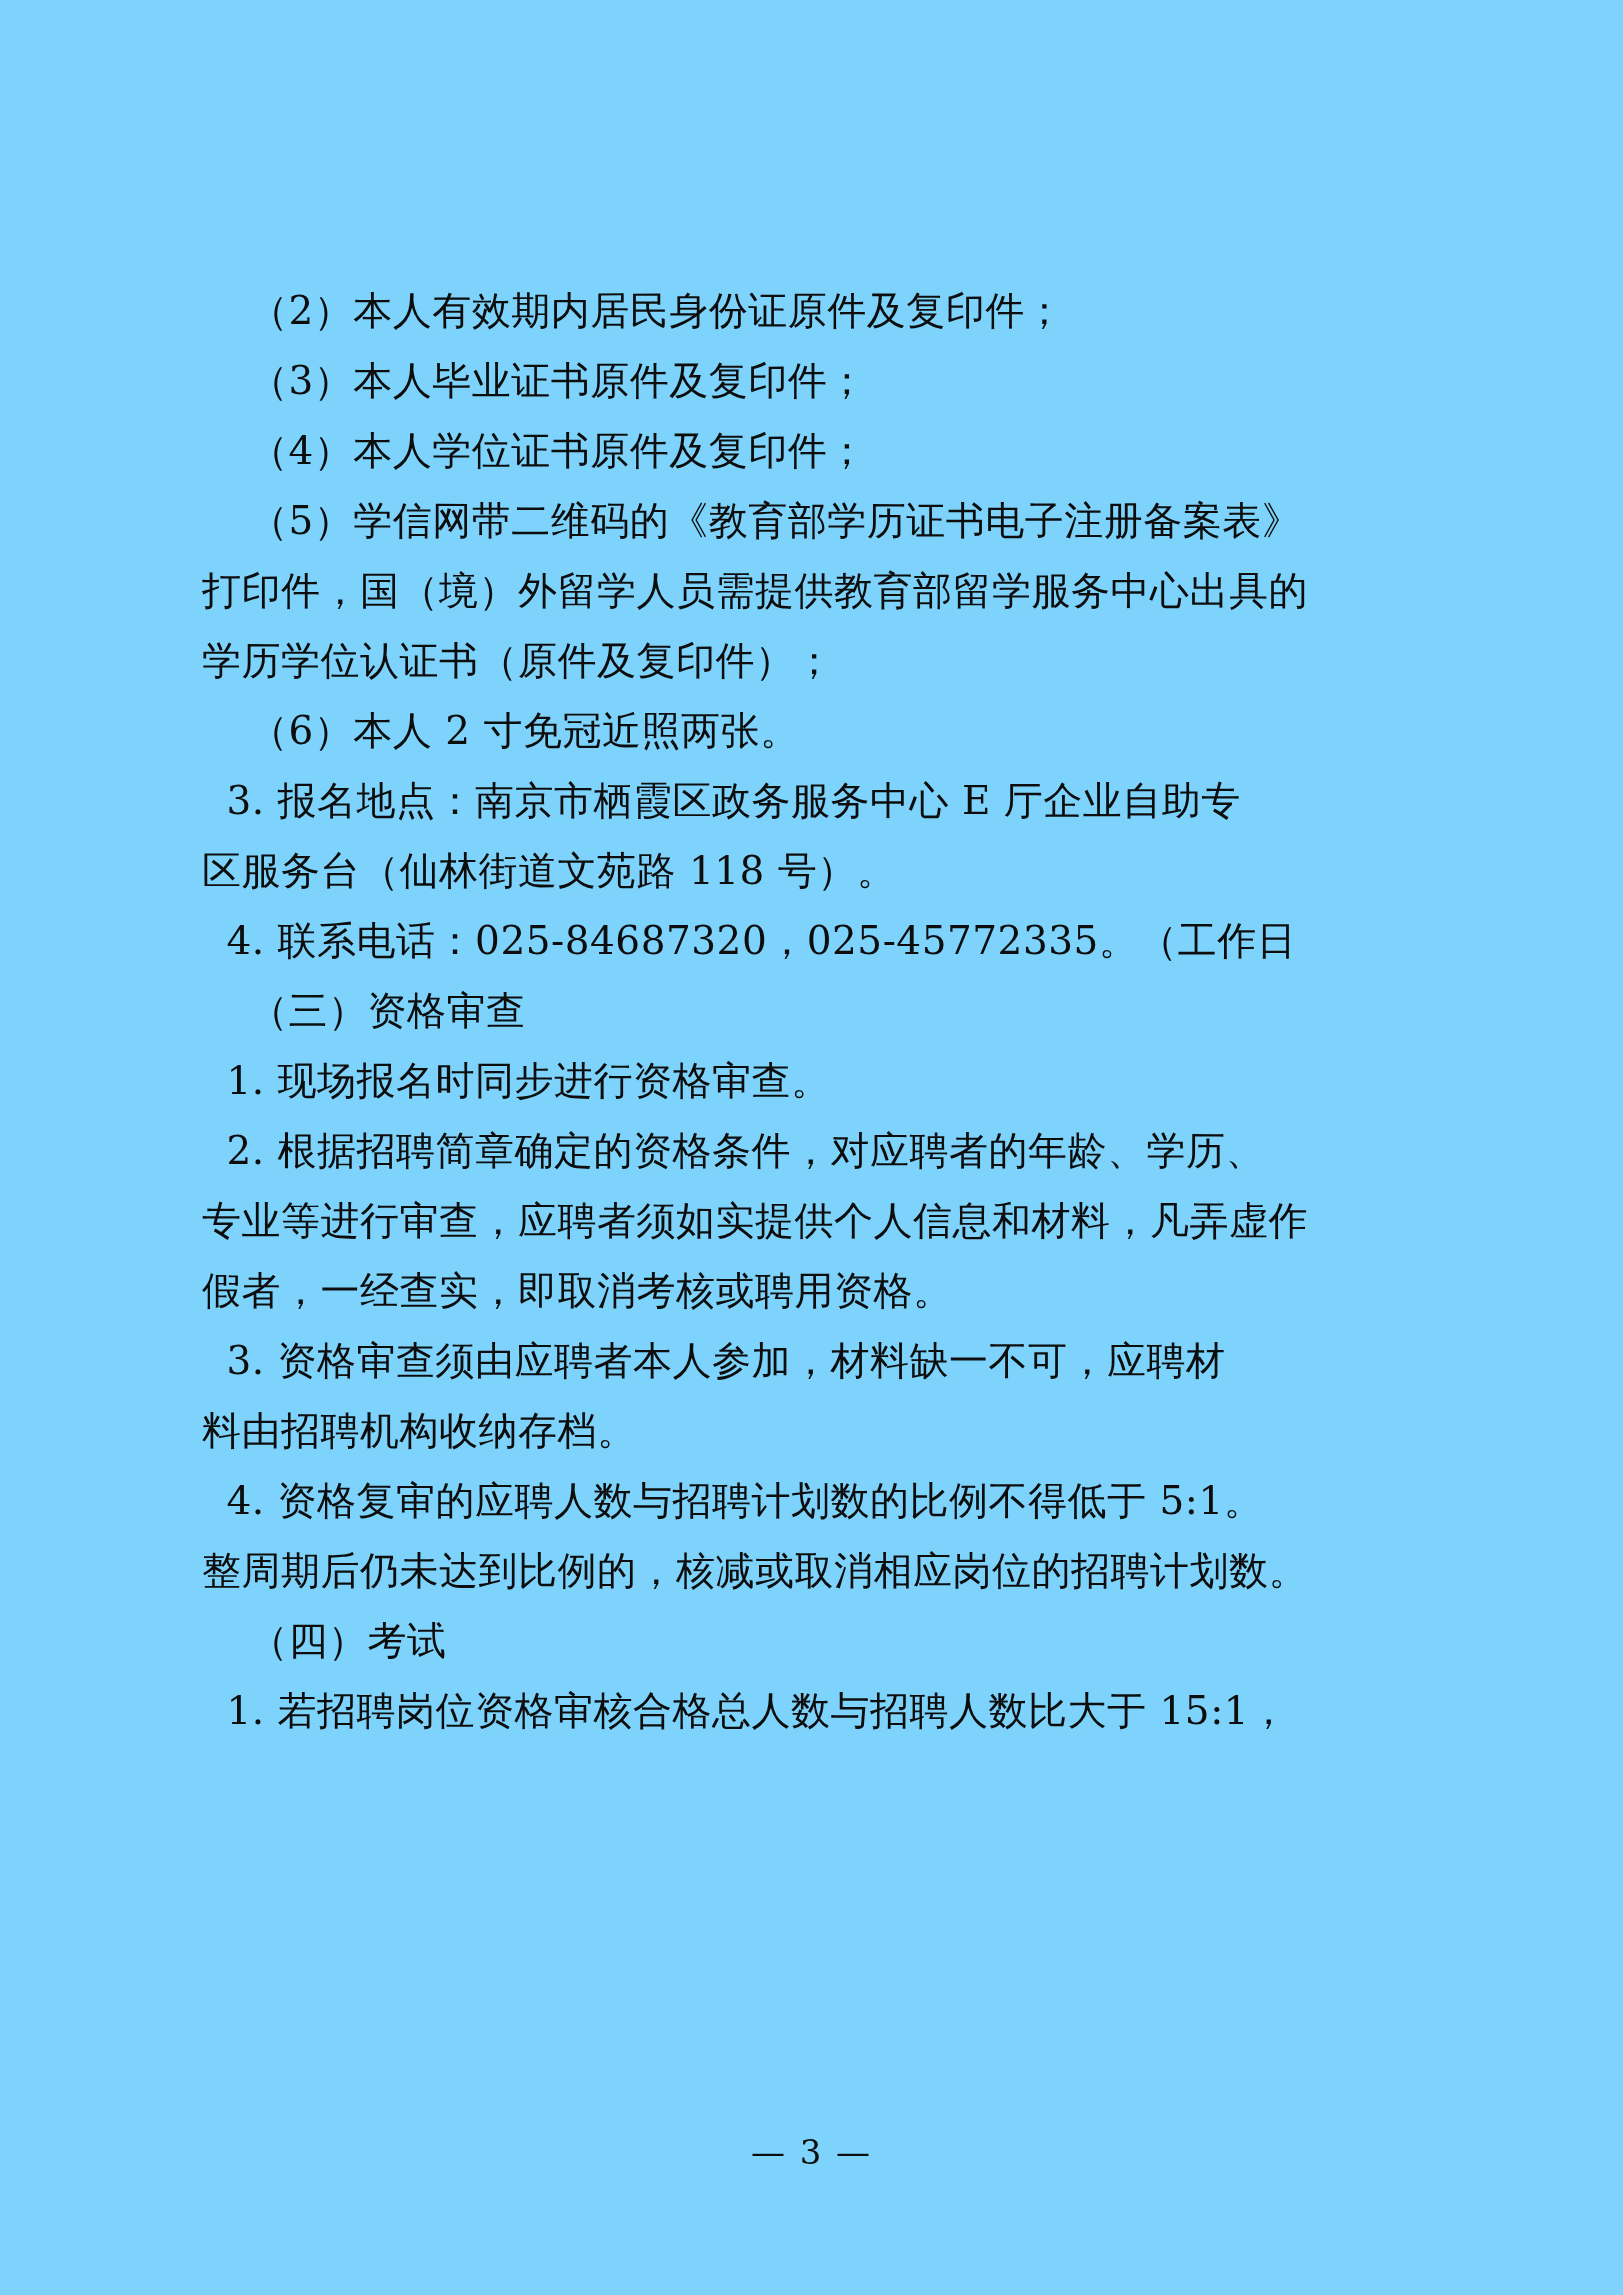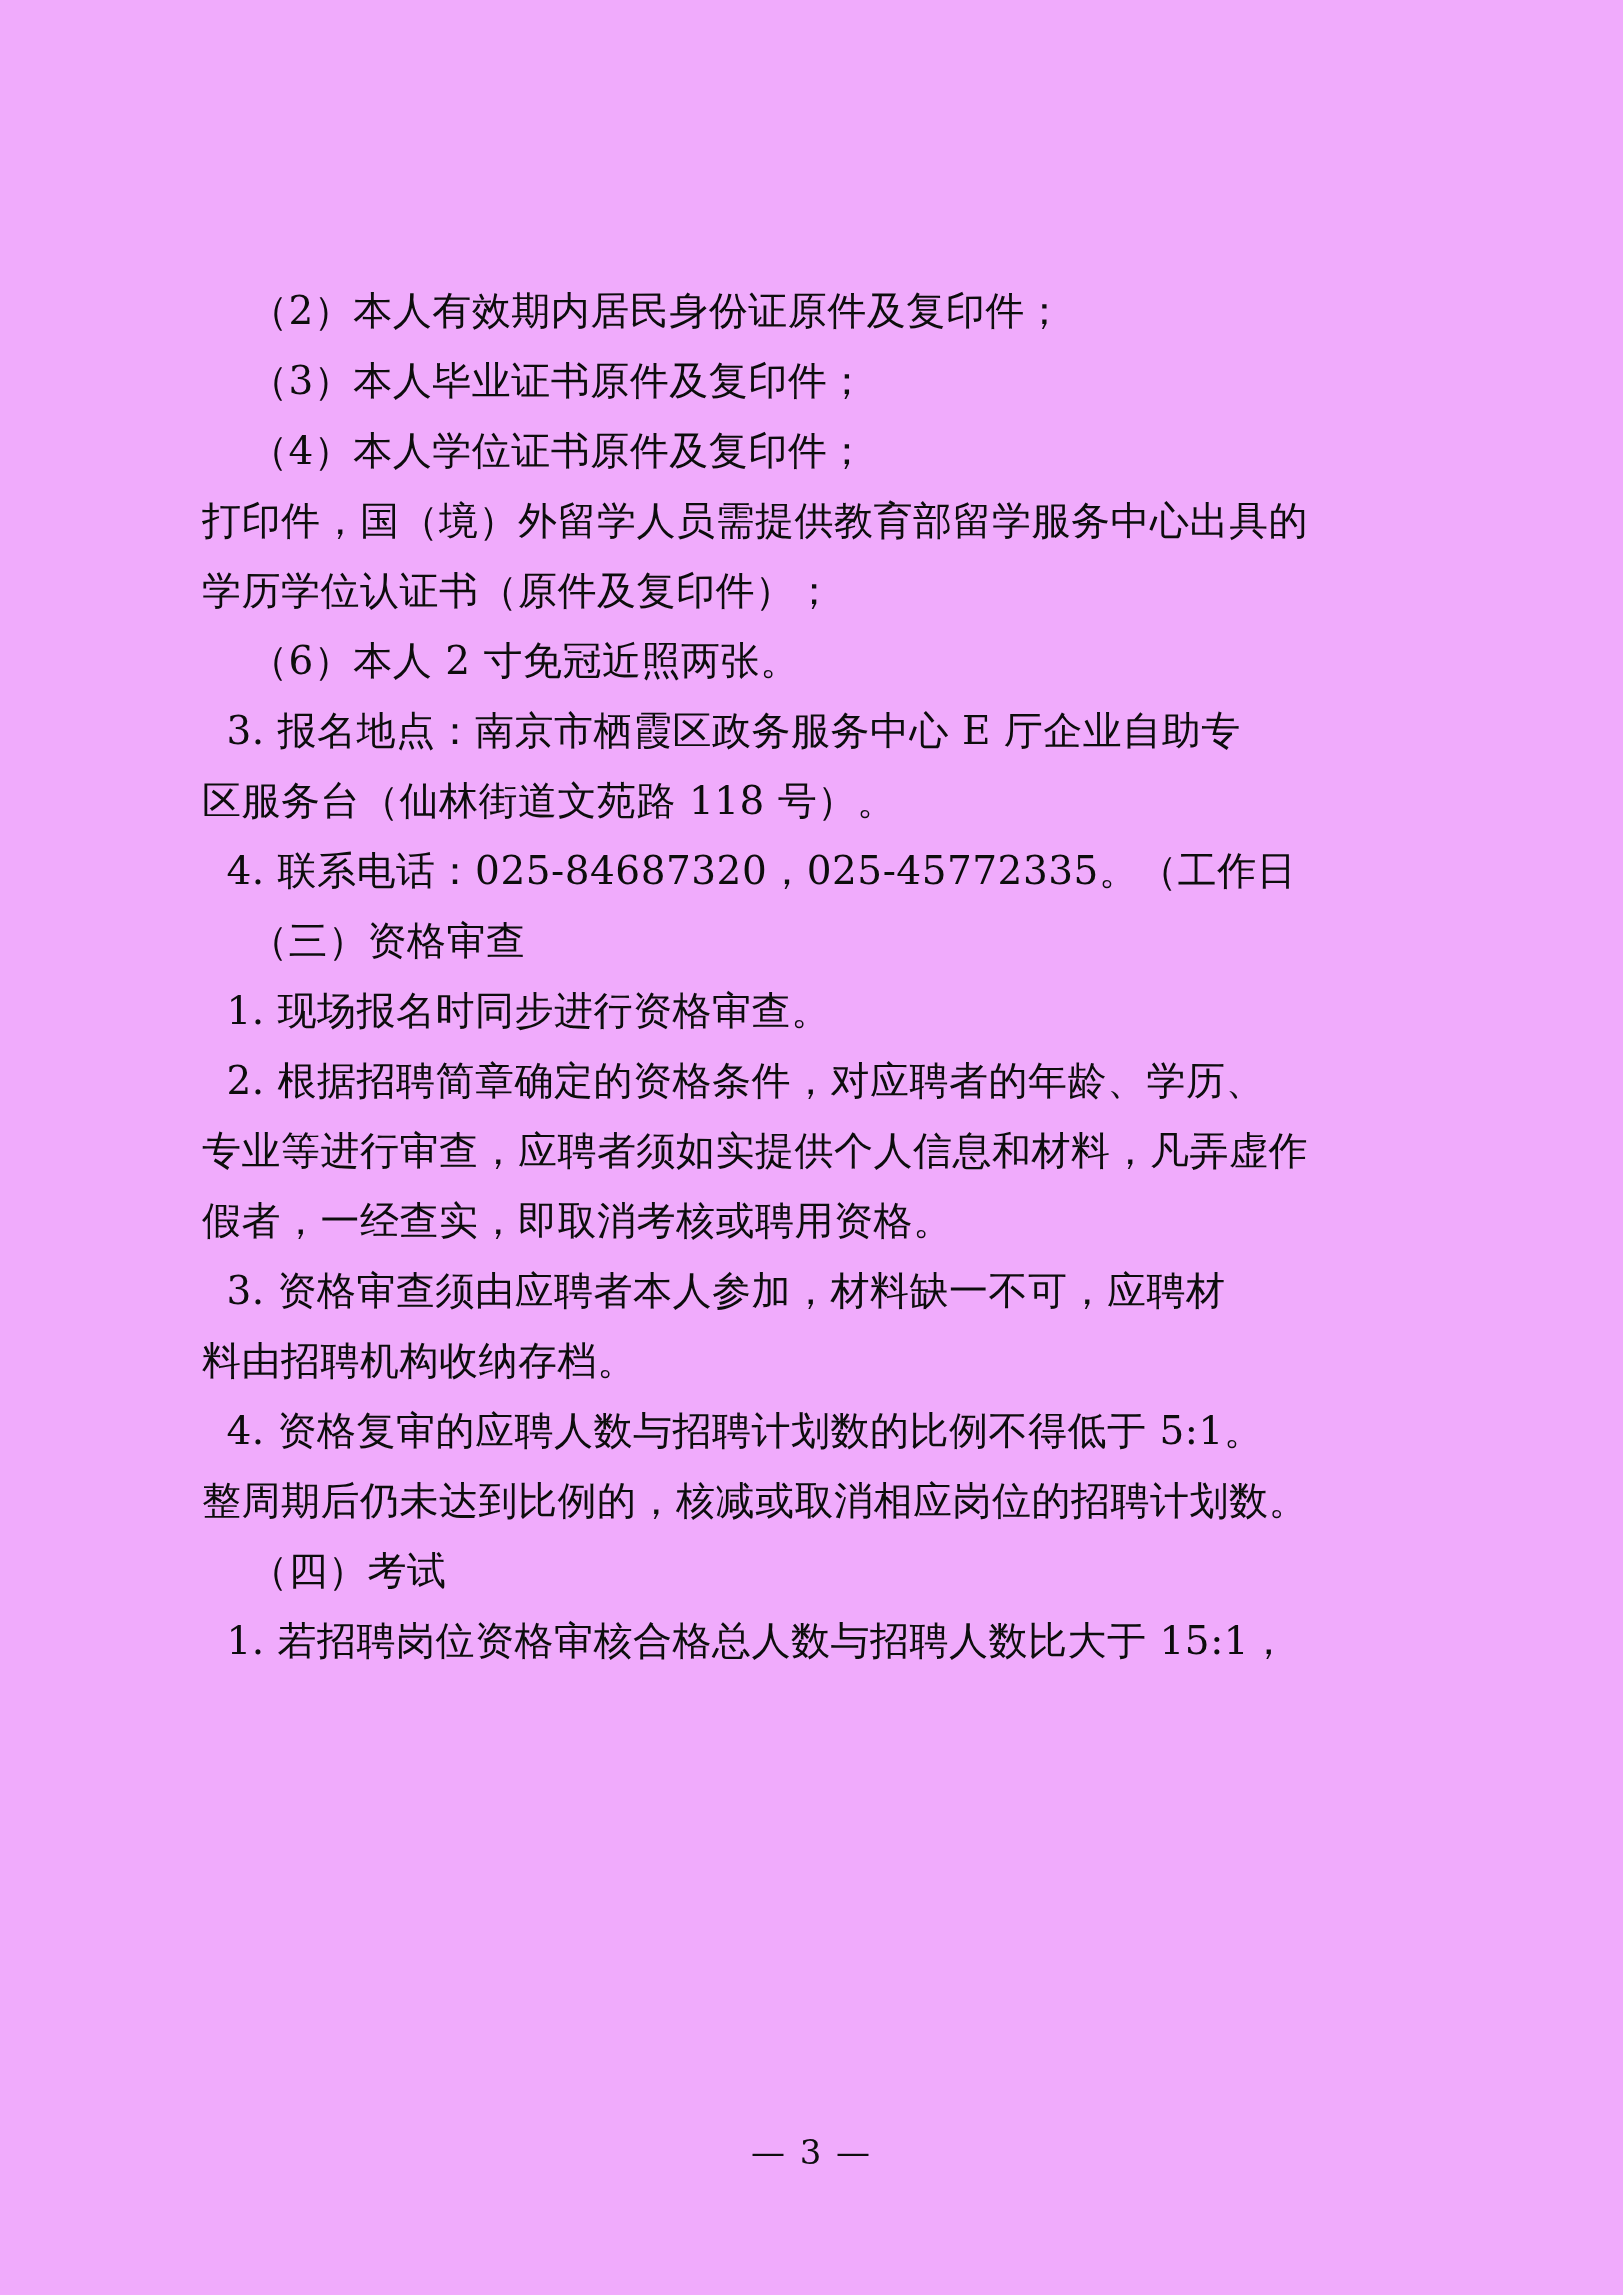--- a/index.html
+++ b/index.html
@@ -4,21 +4,21 @@
 <style>
   html, body {
     margin: 0;
     padding: 0;
     background: #ffffff;
   }
   .page {
     position: relative;
     width: 1623px;
     height: 2295px;
-    background: #f0abfc;
+    background: #7dd3fc;
     margin: 0 auto;
     overflow: hidden;
     font-family: "DejaVu Serif", "Liberation Serif", serif;
     color: #0d0d0d;
   }
   .content {
     position: absolute;
     left: 202px;
     top: 276px;
     width: 1227px;
@@ -50,20 +50,21 @@
 </style>
 </head>
 <body>
 
 <div class="page">
 
   <div class="content">
     <div class="line ind2">（2）本人有效期内居民身份证原件及复印件；</div>
     <div class="line ind2">（3）本人毕业证书原件及复印件；</div>
     <div class="line ind2">（4）本人学位证书原件及复印件；</div>
+    <div class="line ind2">（5）学信网带二维码的《教育部学历证书电子注册备案表》</div>
     <div class="line">打印件，国（境）外留学人员需提供教育部留学服务中心出具的</div>
     <div class="line">学历学位认证书（原件及复印件）；</div>
     <div class="line ind2">（6）本人 2 寸免冠近照两张。</div>
     <div class="line ind1">3. 报名地点：南京市栖霞区政务服务中心 E 厅企业自助专</div>
     <div class="line">区服务台（仙林街道文苑路 118 号）。</div>
     <div class="line ind1">4. 联系电话：025-84687320，025-45772335。（工作日</div>
     <div class="line ind2">（三）资格审查</div>
     <div class="line ind1">1. 现场报名时同步进行资格审查。</div>
     <div class="line ind1">2. 根据招聘简章确定的资格条件，对应聘者的年龄、学历、</div>
     <div class="line">专业等进行审查，应聘者须如实提供个人信息和材料，凡弄虚作</div>

